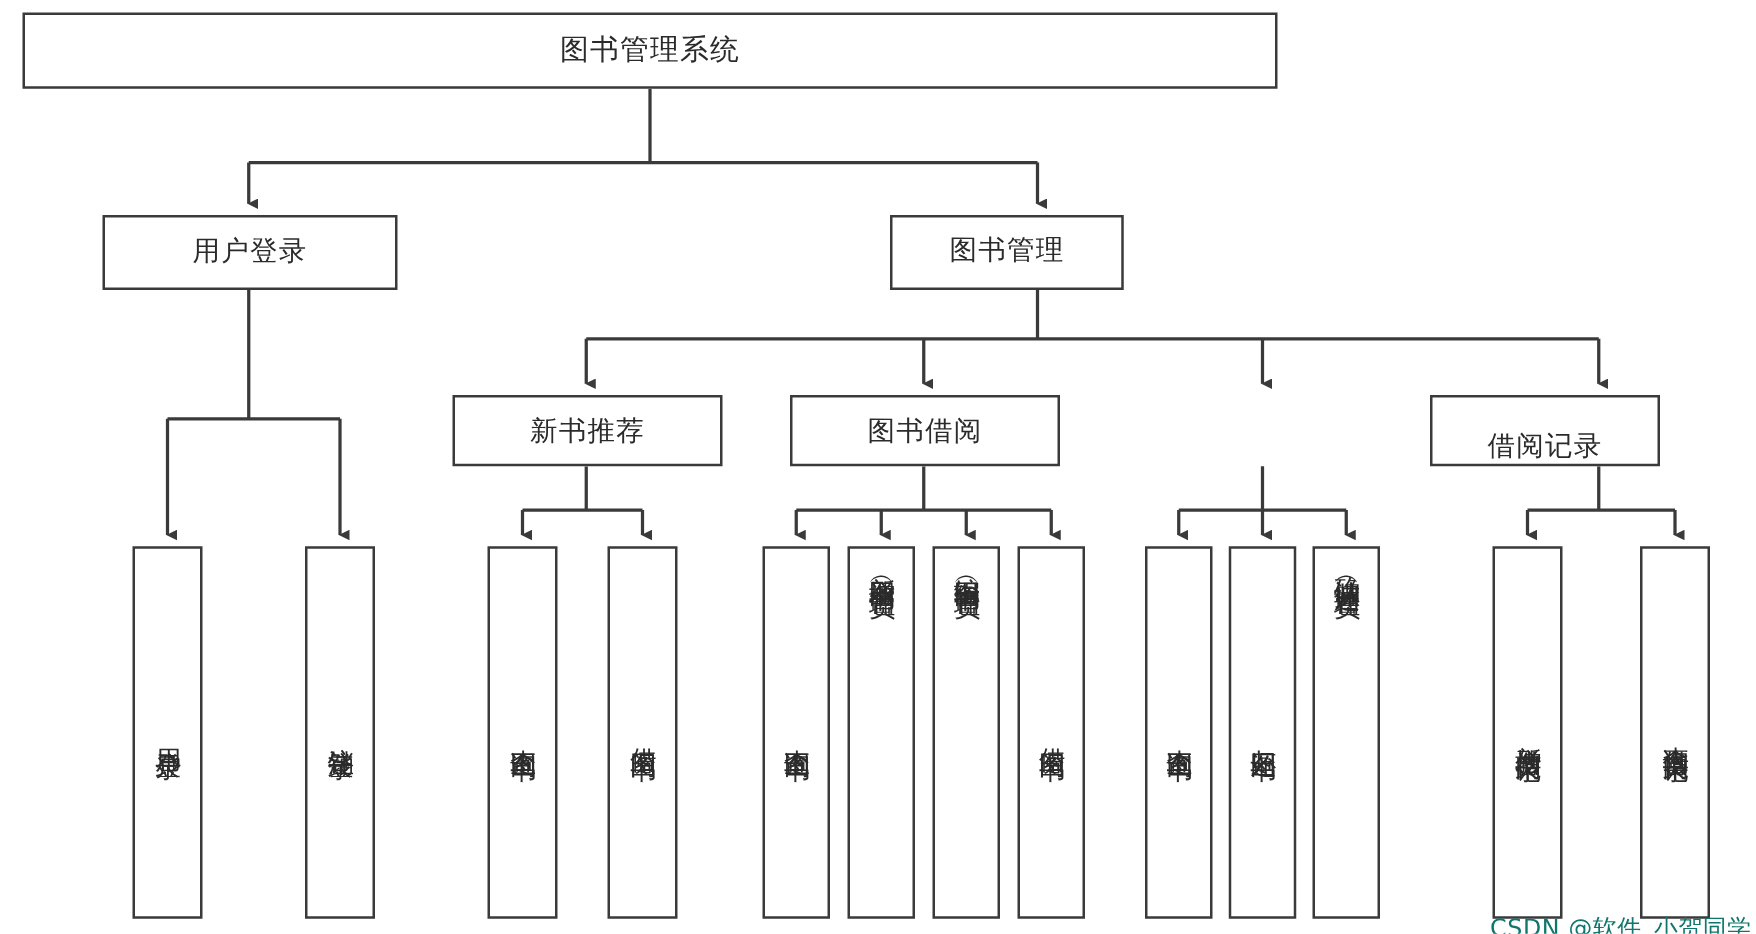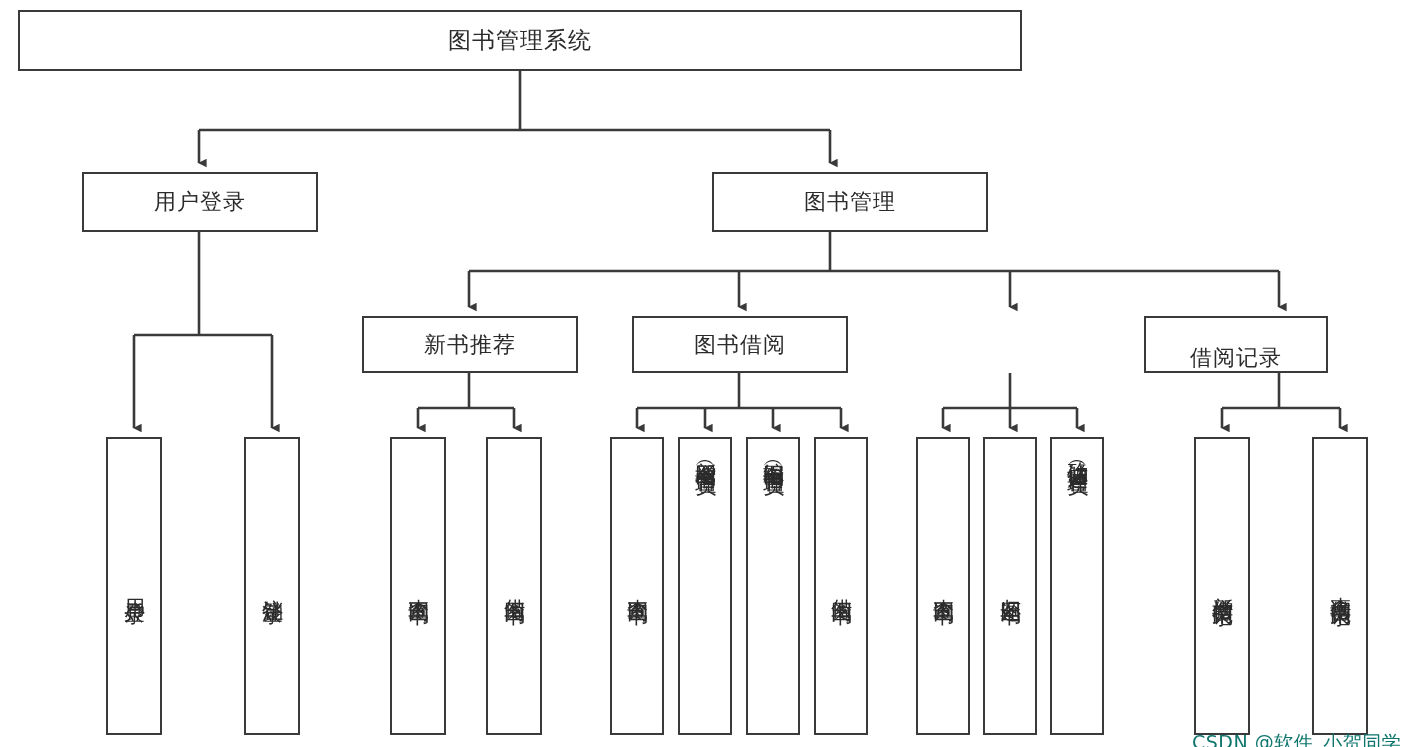--- a/index.html
+++ b/index.html
@@ -135,21 +135,21 @@
     </g>
   </svg>
 
   <div class="node horizontal root" style="left:18px; top:10px; width:1004px; height:61px;">
     <span class="label">图书管理系统</span>
   </div>
 
   <div class="node horizontal" style="left:82px; top:172px; width:236px; height:60px;">
     <span class="label">用户登录</span>
   </div>
-  <div class="node horizontal" style="left:712px; top:172px; width:276px; height:60px;">
+  <div class="node horizontal" style="left:712px; top:172px; width:187px; height:60px;font-family:Liberation Mono, monospace;">
     <span class="label">图书管理</span>
   </div>
 
   <div class="node horizontal" style="left:362px; top:316px; width:216px; height:57px;font-family:Liberation Serif, serif;">
     <span class="label">新书推荐</span>
   </div>
   <div class="node horizontal" style="left:632px; top:316px; width:216px; height:57px;font-family:Liberation Serif, serif;">
     <span class="label">图书借阅</span>
   </div>
   <div class="node horizontal" style="left:1144px; top:316px; width:184px; height:57px;align-items:flex-end;">

